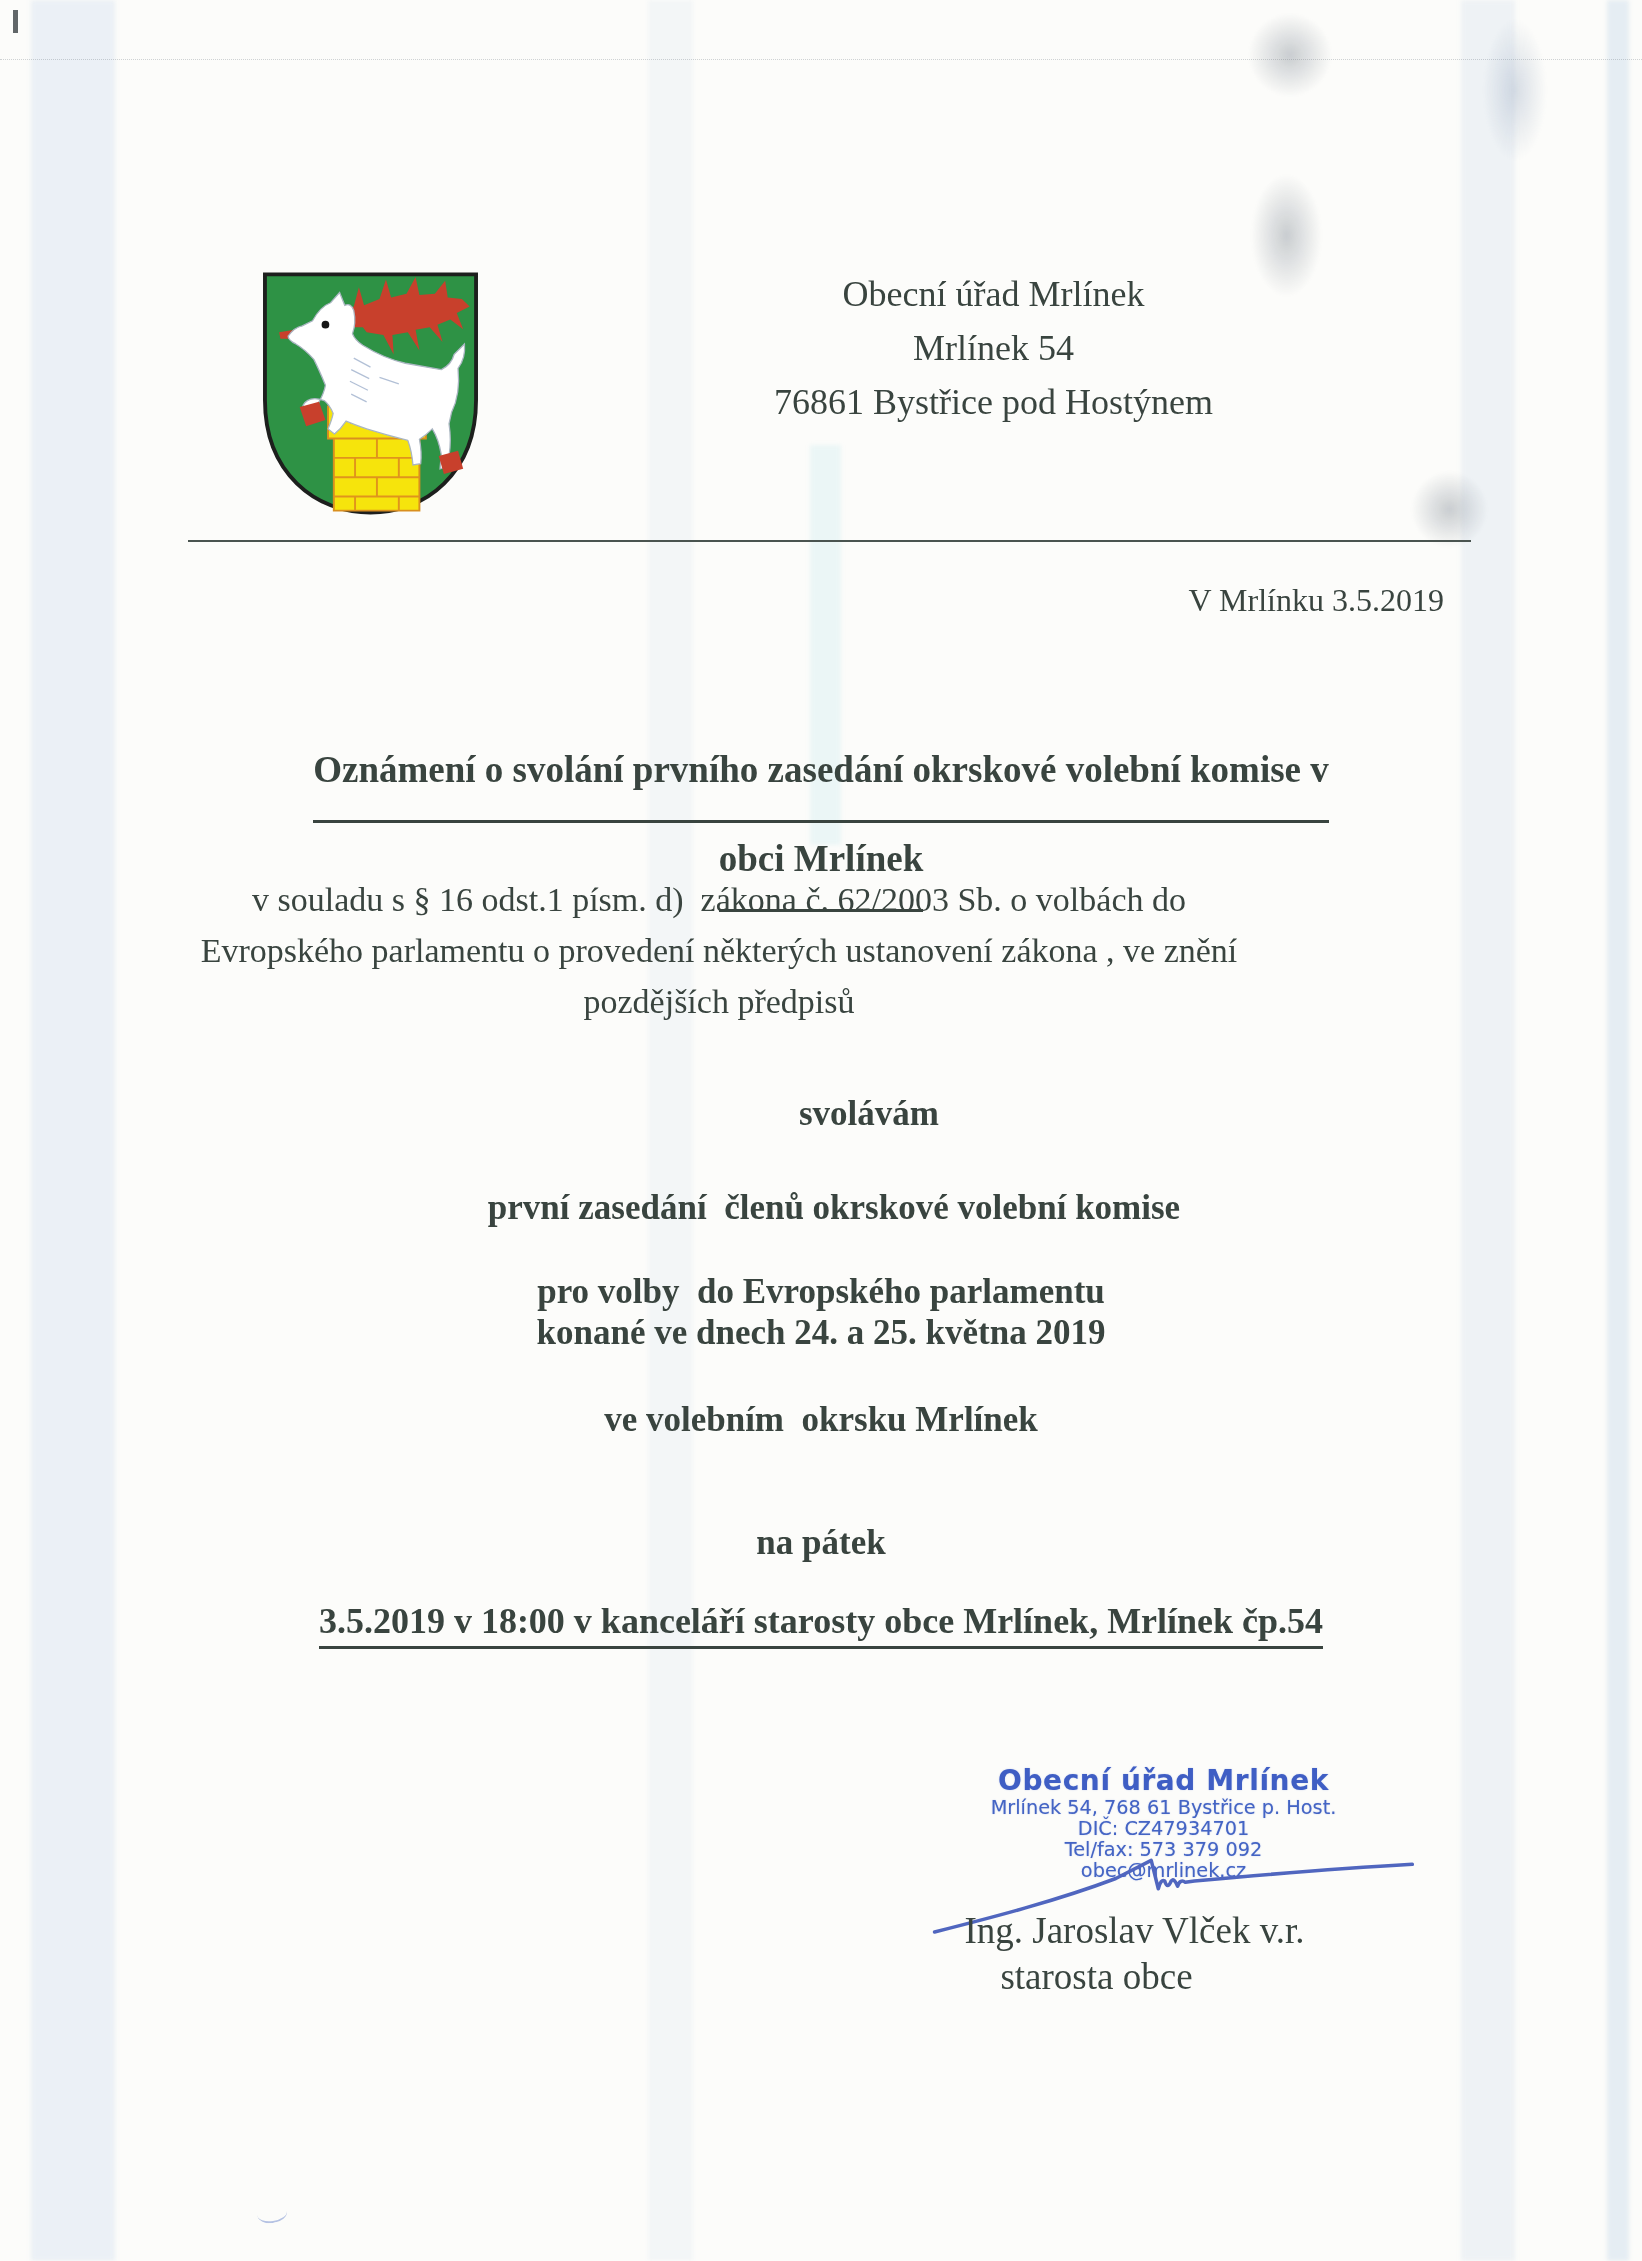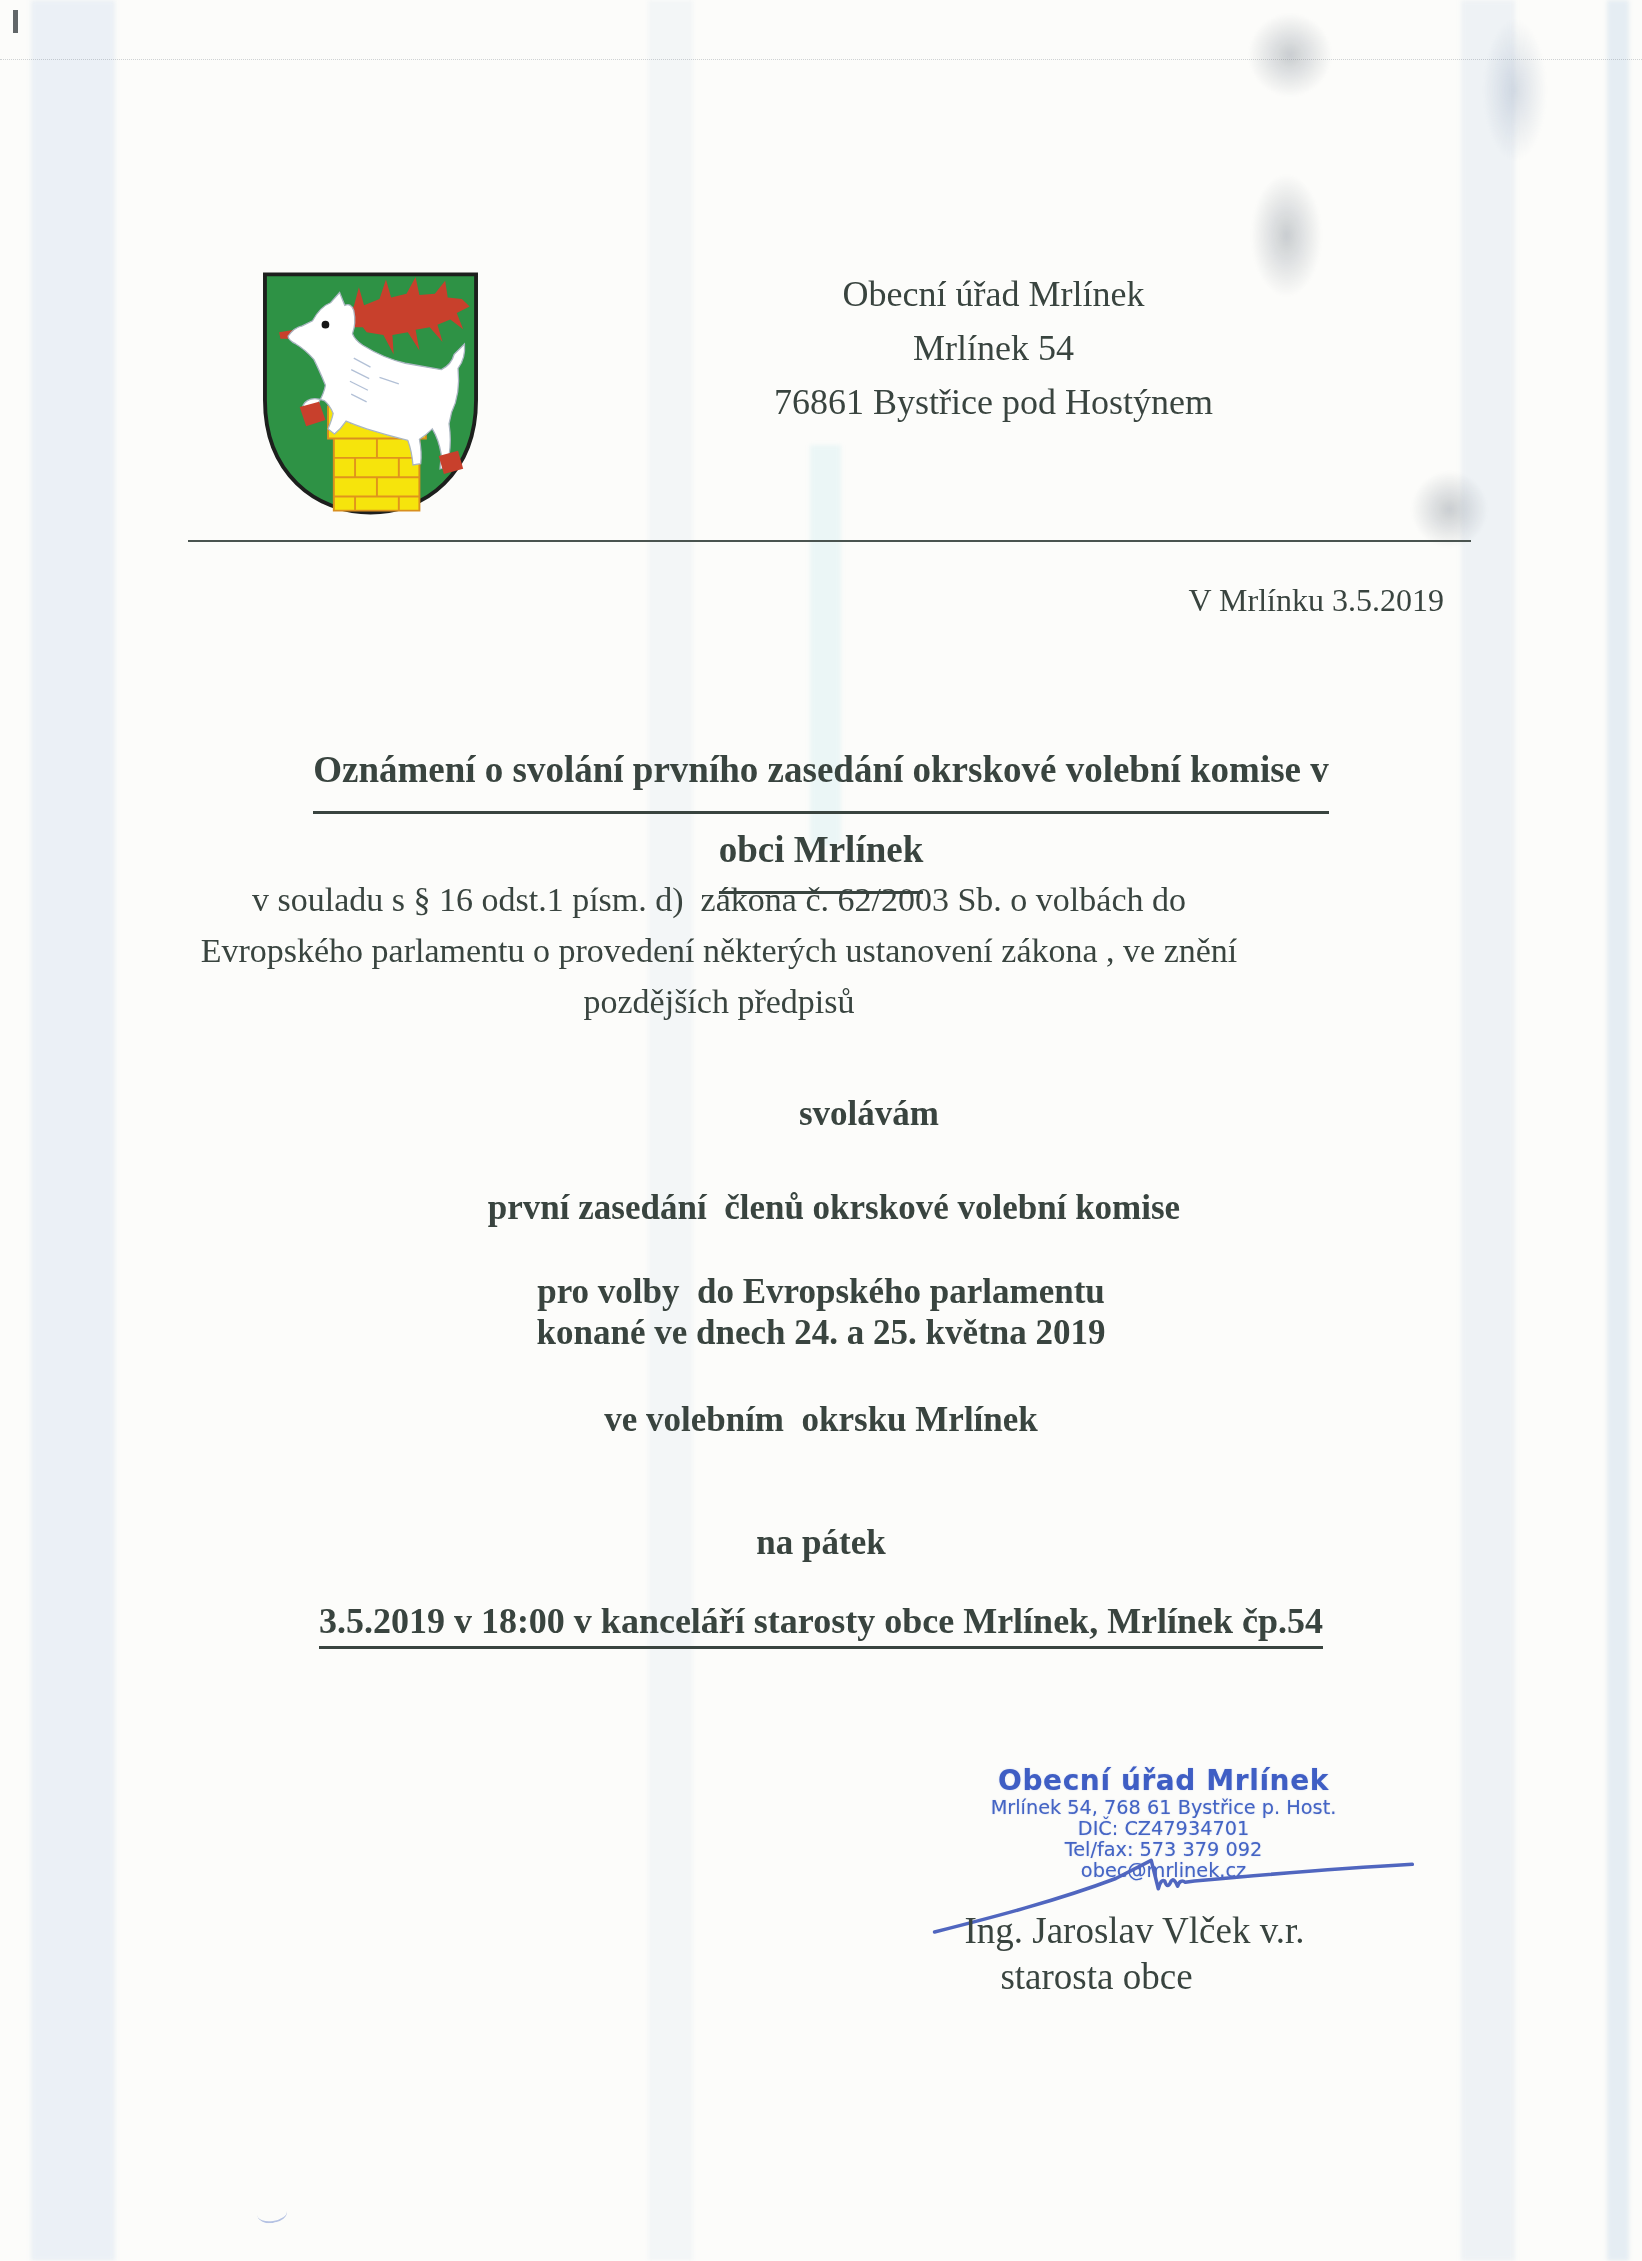--- a/index.html
+++ b/index.html
@@ -20,21 +20,21 @@
   .sender{left:671px;top:267px;width:645px;font-size:36px;line-height:54px;text-align:center;}
 
   
   .rule{left:188px;top:540px;width:1283px;height:0;border-top:2.6px solid #4a5450;}
 
   
   .dateline{left:838px;top:582px;width:606px;text-align:right;font-size:32px;}
 
   
   .title{left:0;top:734px;width:1642px;font-size:37px;font-weight:bold;line-height:72px;}
-  .title .u{display:inline-block;border-bottom:3.2px solid #39443f;padding-bottom:5px;}
+  .title .u{display:inline-block;border-bottom:3.2px solid #39443f;padding-bottom:14px;}
 
   
   .legal{left:0;top:874px;width:1438px;font-size:34px;line-height:51px;}
 
   
   .an{left:0;width:1642px;font-size:35px;font-weight:bold;}
   .an-svolavam{top:1094px;margin-left:48px;}
   .an-session{top:1188px;margin-left:13px;}
   .an-election{top:1272px;}
   .an-dates{top:1313px;}

